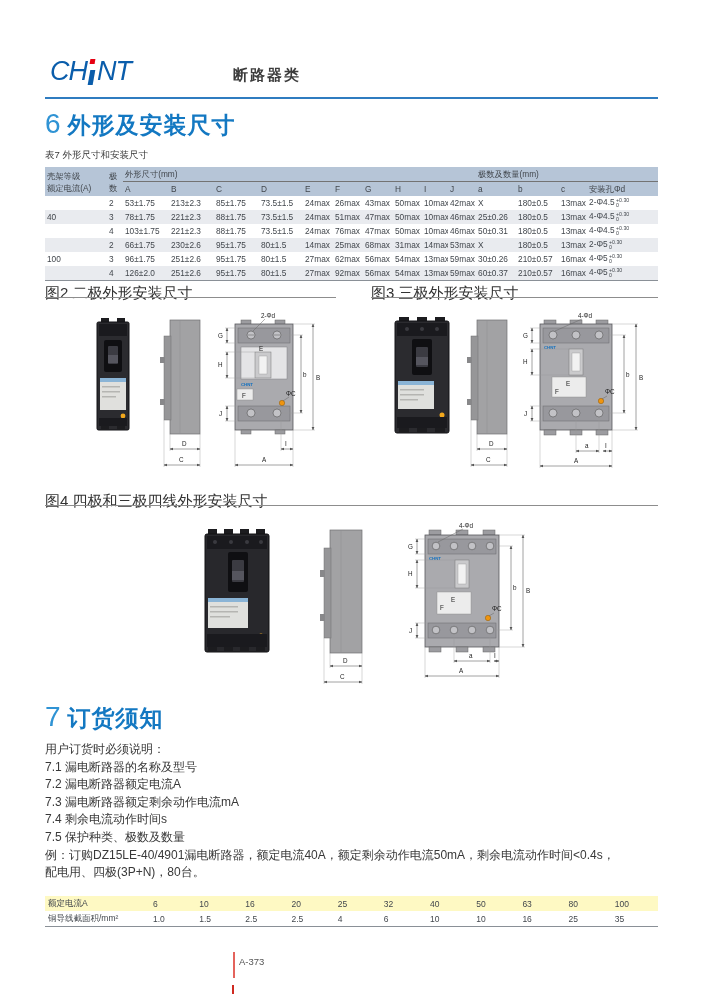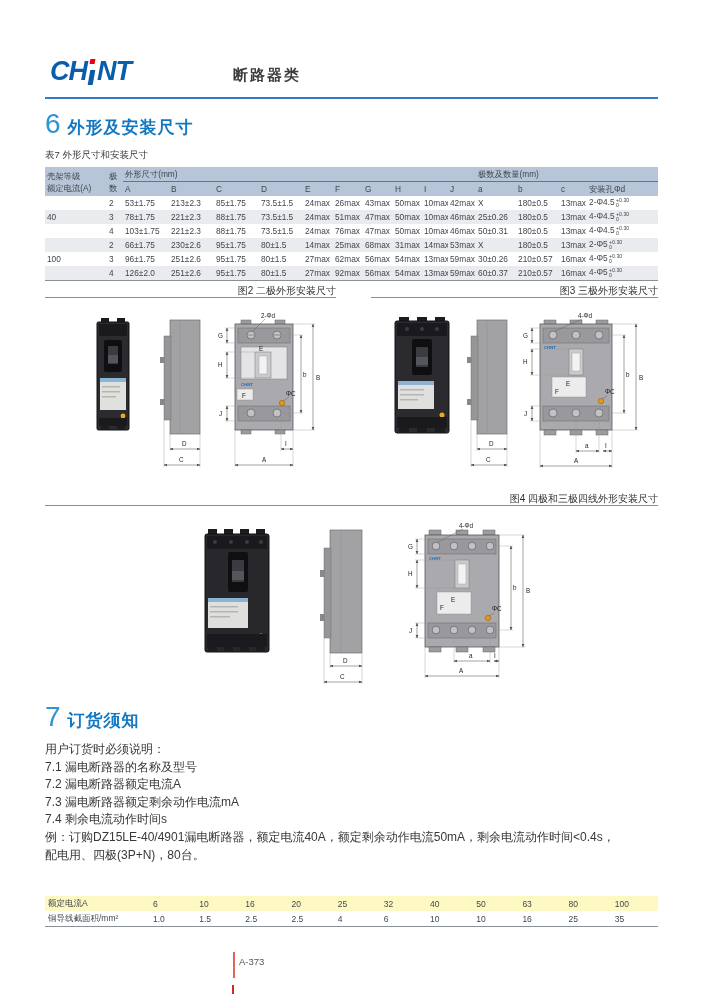--- a/index.html
+++ b/index.html
@@ -3,46 +3,46 @@
 <meta charset="utf-8">
 <style>
   html,body{margin:0;padding:0;background:#9e9e9e;}
   .page{
     position:relative;width:703px;height:994px;background:#ffffff;
     font-family:"Liberation Sans","DejaVu Sans",sans-serif;color:#3a3a3a;
     overflow:hidden;margin:0 auto;
   }
   
   .logo{position:absolute;left:50px;top:58px;display:flex;
-    font-weight:bold;font-style:italic;font-size:27px;color:#0a5dab;letter-spacing:-1px;line-height:1;}
+    font-weight:normal;font-style:italic;font-size:27px;color:#0a5dab;letter-spacing:-1px;line-height:1;}
   .logo .i-col{position:relative;width:8px;height:27px;margin:0 1px;}
   .logo .i-col .stem{position:absolute;left:1px;bottom:0;width:5px;height:15px;background:#0a5dab;transform:skewX(-10deg);}
   .logo .i-col .dot{position:absolute;left:2px;top:1px;width:5px;height:5px;background:#e60012;transform:skewX(-10deg);}
   .category{position:absolute;left:233px;top:66px;font-size:15px;font-weight:bold;color:#3c3c3c;letter-spacing:2px;}
   .head-rule{position:absolute;left:45px;top:97px;width:613px;height:2px;background:#2f7cc0;}
   
   .sec-head{position:absolute;left:45px;display:flex;align-items:baseline;}
   .sec-num{font-size:28px;color:#2f93d4;line-height:1;}
-  .sec-title{font-size:17px;font-weight:bold;color:#1378c2;margin-left:7px;letter-spacing:1px;}
+  .sec-title{font-size:23px;font-weight:bold;color:#1378c2;margin-left:7px;letter-spacing:1px;}
   .intro-row{position:absolute;left:45px;top:149px;width:613px;display:flex;justify-content:space-between;font-size:10px;color:#383838;}
   .intro-row .tcap{font-size:9.5px;}
   
   table{border-collapse:collapse;table-layout:fixed;}
   .t7{position:absolute;left:45px;top:167px;width:613px;font-size:8.3px;color:#42474d;
       border-bottom:1px solid #8a9097;}
   .t7 th,.t7 td{font-weight:normal;text-align:left;padding:0 0 0 2px;white-space:nowrap;overflow:hidden;}
   .t7 thead th{background:#b6c5d7;height:14px;line-height:12px;}
   .t7 thead .grp{border-bottom:1px solid #737373;margin-top:42px;}
   .t7 thead .two{line-height:12px;}
   .t7 tbody td{height:14px;}
   .t7 tbody tr.alt td{background:#e9ebef;}
   .tolwrap{display:inline-block;vertical-align:middle;margin-left:1px;line-height:1;}
   .tolwrap i{display:block;font-style:normal;font-size:5.5px;transform:scale(.95);transform-origin:left center;}
   
-  .figcap{position:absolute;font-size:10px;color:#333;text-align:right;}
+  .figcap{position:absolute;font-size:15px;color:#333;text-align:left;}
   .figrule{position:absolute;height:1px;background:#8d8d8d;}
   
   .figsvg{position:absolute;}
   .dim{stroke:#555;stroke-width:.55;fill:none;}
   .ext{stroke:#9a9a9a;stroke-width:.4;fill:none;}
   .lead{stroke:#666;stroke-width:.5;fill:none;}
   .lbl{font-size:6.3px;fill:#222;font-family:"Liberation Sans",sans-serif;}
   .brandtxt{font-size:4.3px;font-weight:bold;fill:#1070c0;font-family:"Liberation Sans",sans-serif;}
   
   .s7-lines{position:absolute;left:45px;top:741px;width:613px;font-size:12px;color:#383838;}
@@ -553,20 +553,21 @@
   <div class="sec-head" style="top:703px">
     <span class="sec-num">7</span>
     <span class="sec-title">订货须知</span>
   </div>
   <div class="s7-lines">
     <div>用户订货时必须说明：</div>
     <div>7.1 漏电断路器的名称及型号</div>
     <div>7.2 漏电断路器额定电流A</div>
     <div>7.3 漏电断路器额定剩余动作电流mA</div>
     <div>7.4 剩余电流动作时间s</div>
+    <div>7.5 保护种类、极数及数量</div>
     <div>例：订购DZ15LE-40/4901漏电断路器，额定电流40A，额定剩余动作电流50mA，剩余电流动作时间&lt;0.4s，</div>
     <div>配电用、四极(3P+N)，80台。</div>
   </div>
 
   <table class="apx">
     <colgroup>
         <col style="width:105px">
       </colgroup>
     <thead>
         <tr>

